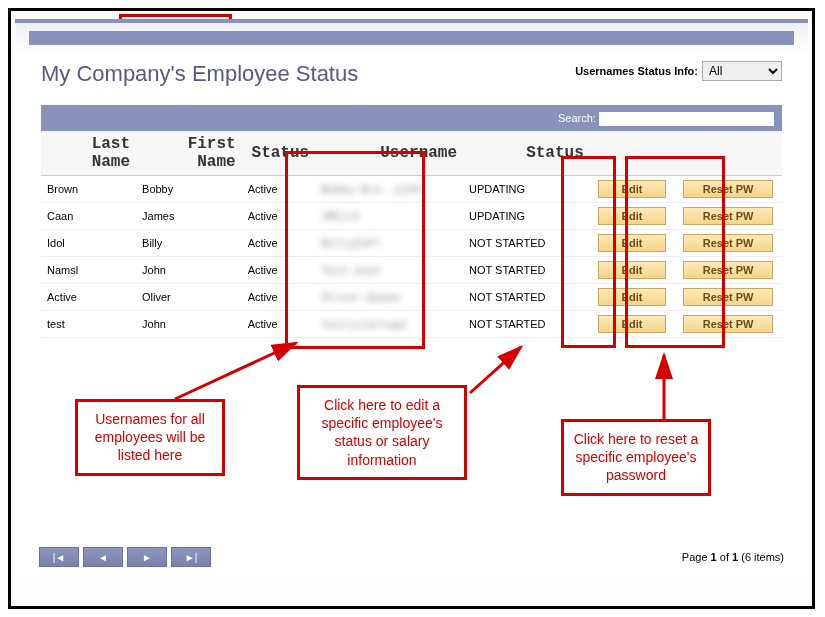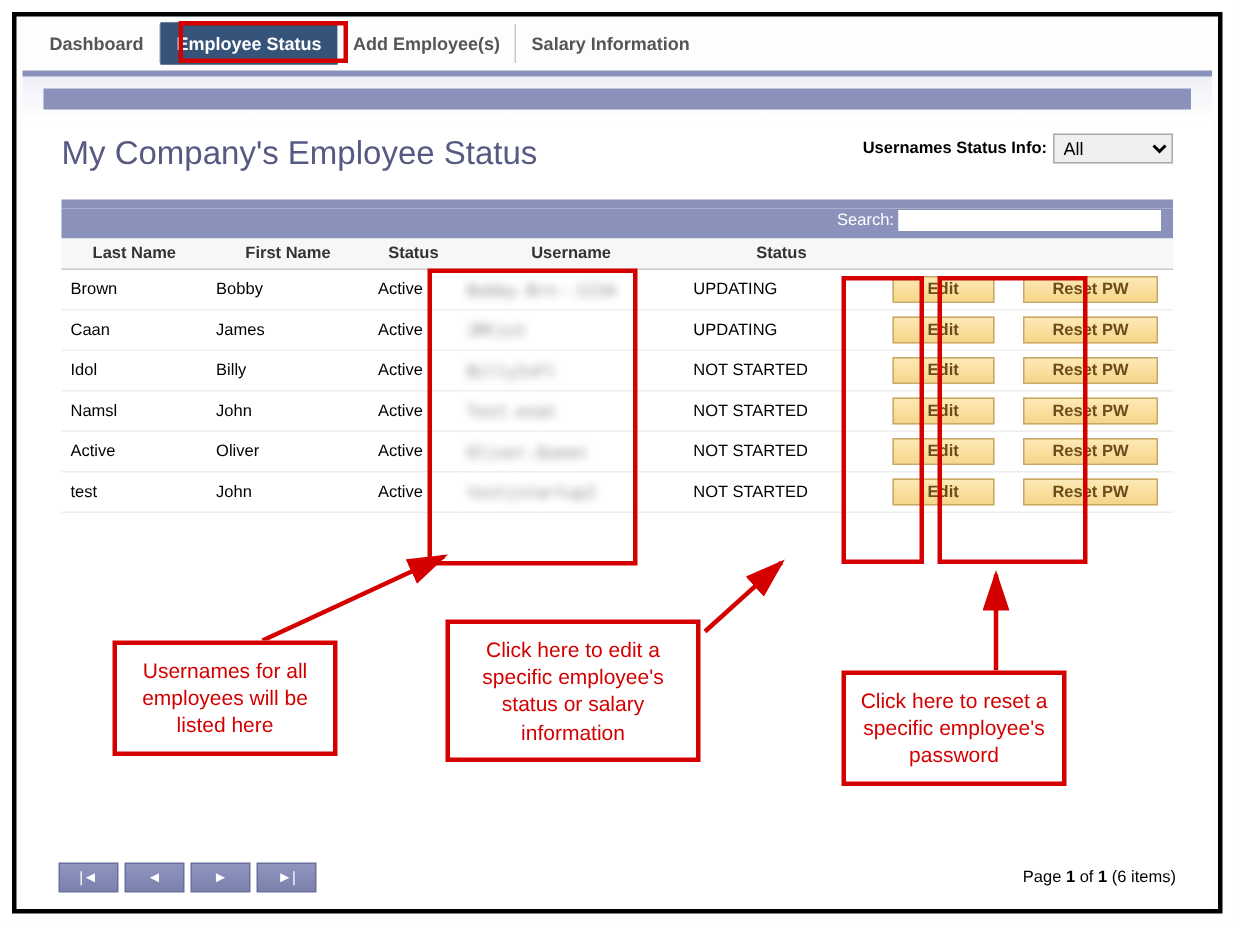--- a/index.html
+++ b/index.html
@@ -107,27 +107,28 @@
     font-size: 11px;
     border: 1px solid #fff;
     vertical-align: middle;
   }
   table.grid {
     width: 100%;
     border-collapse: collapse;
     font-size: 11px;
   }
   table.grid th {
-    text-align: center;
+    text-align: right;
     padding: 4px 6px;
     background: #f7f7f7;
     border-bottom: 1px solid #ccc;
-    font-size: 11px;
+    font-size: 16px;
     color: #333;
     font-weight: bold;
+    font-family: Liberation Mono, monospace;
   }
   table.grid td {
     padding: 4px 6px;
     border-bottom: 1px solid #eee;
     font-size: 11px;
     vertical-align: middle;
     height: 26px;
   }
   .blur {
     filter: blur(3px);
@@ -202,26 +203,20 @@
     width: 100%; height: 100%;
     pointer-events: none;
     z-index: 45;
   }
 </style>
 </head>
 <body>
 
 <div class="outer">
 
-  <div class="tabs">
-    <div class="tab">Dashboard</div>
-    <div class="tab active">Employee Status</div>
-    <div class="tab">Add Employee(s)</div>
-    <div class="tab">Salary Information</div>
-  </div>
   <div class="highlight-tab"></div>
 
   <div class="panel">
     <div class="panel-top-bar"></div>
 
     <div class="content">
       <div class="title-row">
         <h1>My Company's Employee Status</h1>
         <div class="filter">
           <label>Usernames Status Info:</label>

